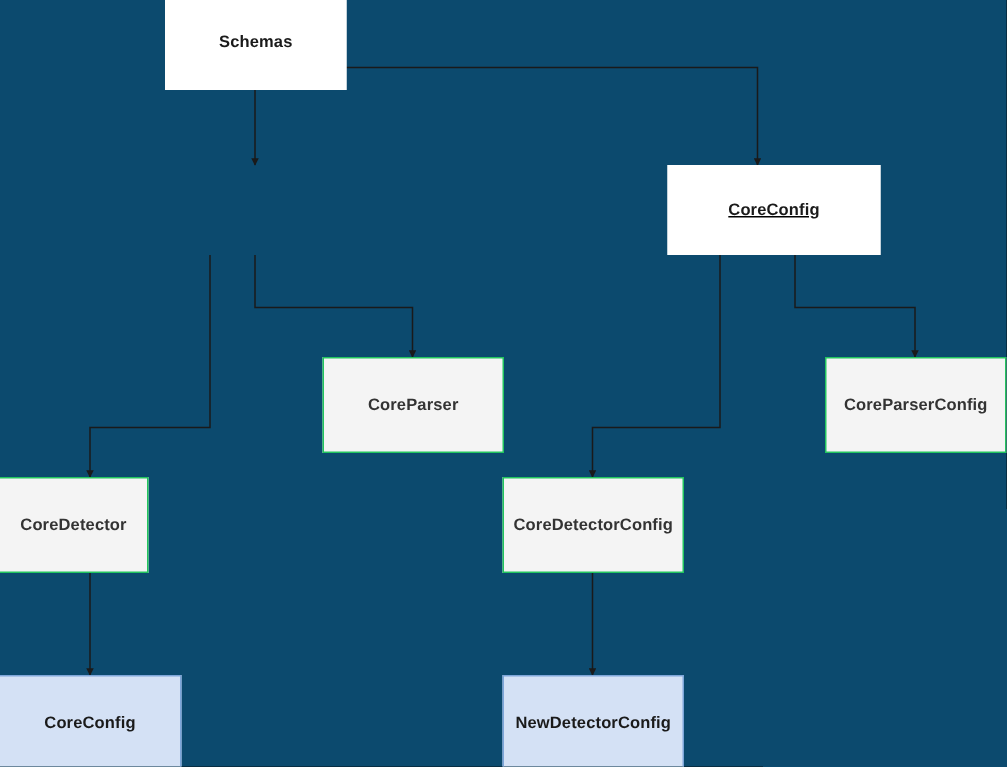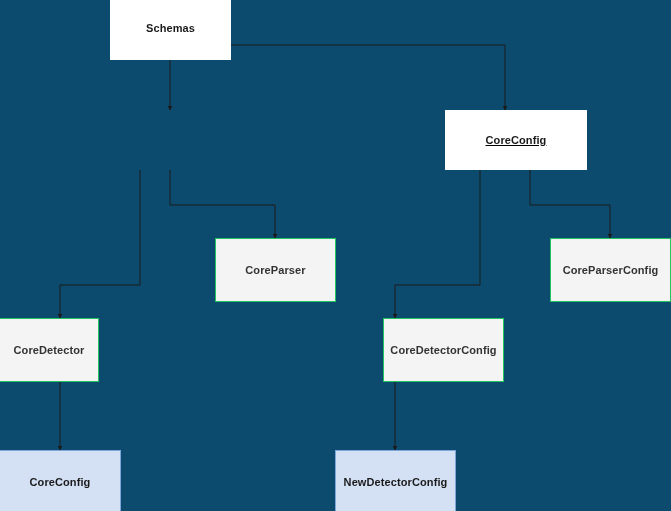--- a/index.html
+++ b/index.html
@@ -101,21 +101,21 @@
   </div>
 
   <div class="node style-grey" style="left:550px; top:238px; width:121px; height:64px;">
     <span class="node-label">CoreParserConfig</span>
   </div>
 
   <div class="node style-grey" style="left:-1px; top:318px; width:100px; height:64px;">
     <span class="node-label">CoreDetector</span>
   </div>
 
-  <div class="node style-grey" style="left:335px; top:318px; width:121px; height:64px;margin-left:48px;">
+  <div class="node style-grey" style="left:335px; top:318px; width:121px; height:64px;">
     <span class="node-label">CoreDetectorConfig</span>
   </div>
 
   <div class="node style-blue" style="left:-1px; top:450px; width:122px; height:64px;">
     <span class="node-label">CoreConfig</span>
   </div>
 
   <div class="node style-blue" style="left:335px; top:450px; width:121px; height:64px;">
     <span class="node-label">NewDetectorConfig</span>
   </div>

